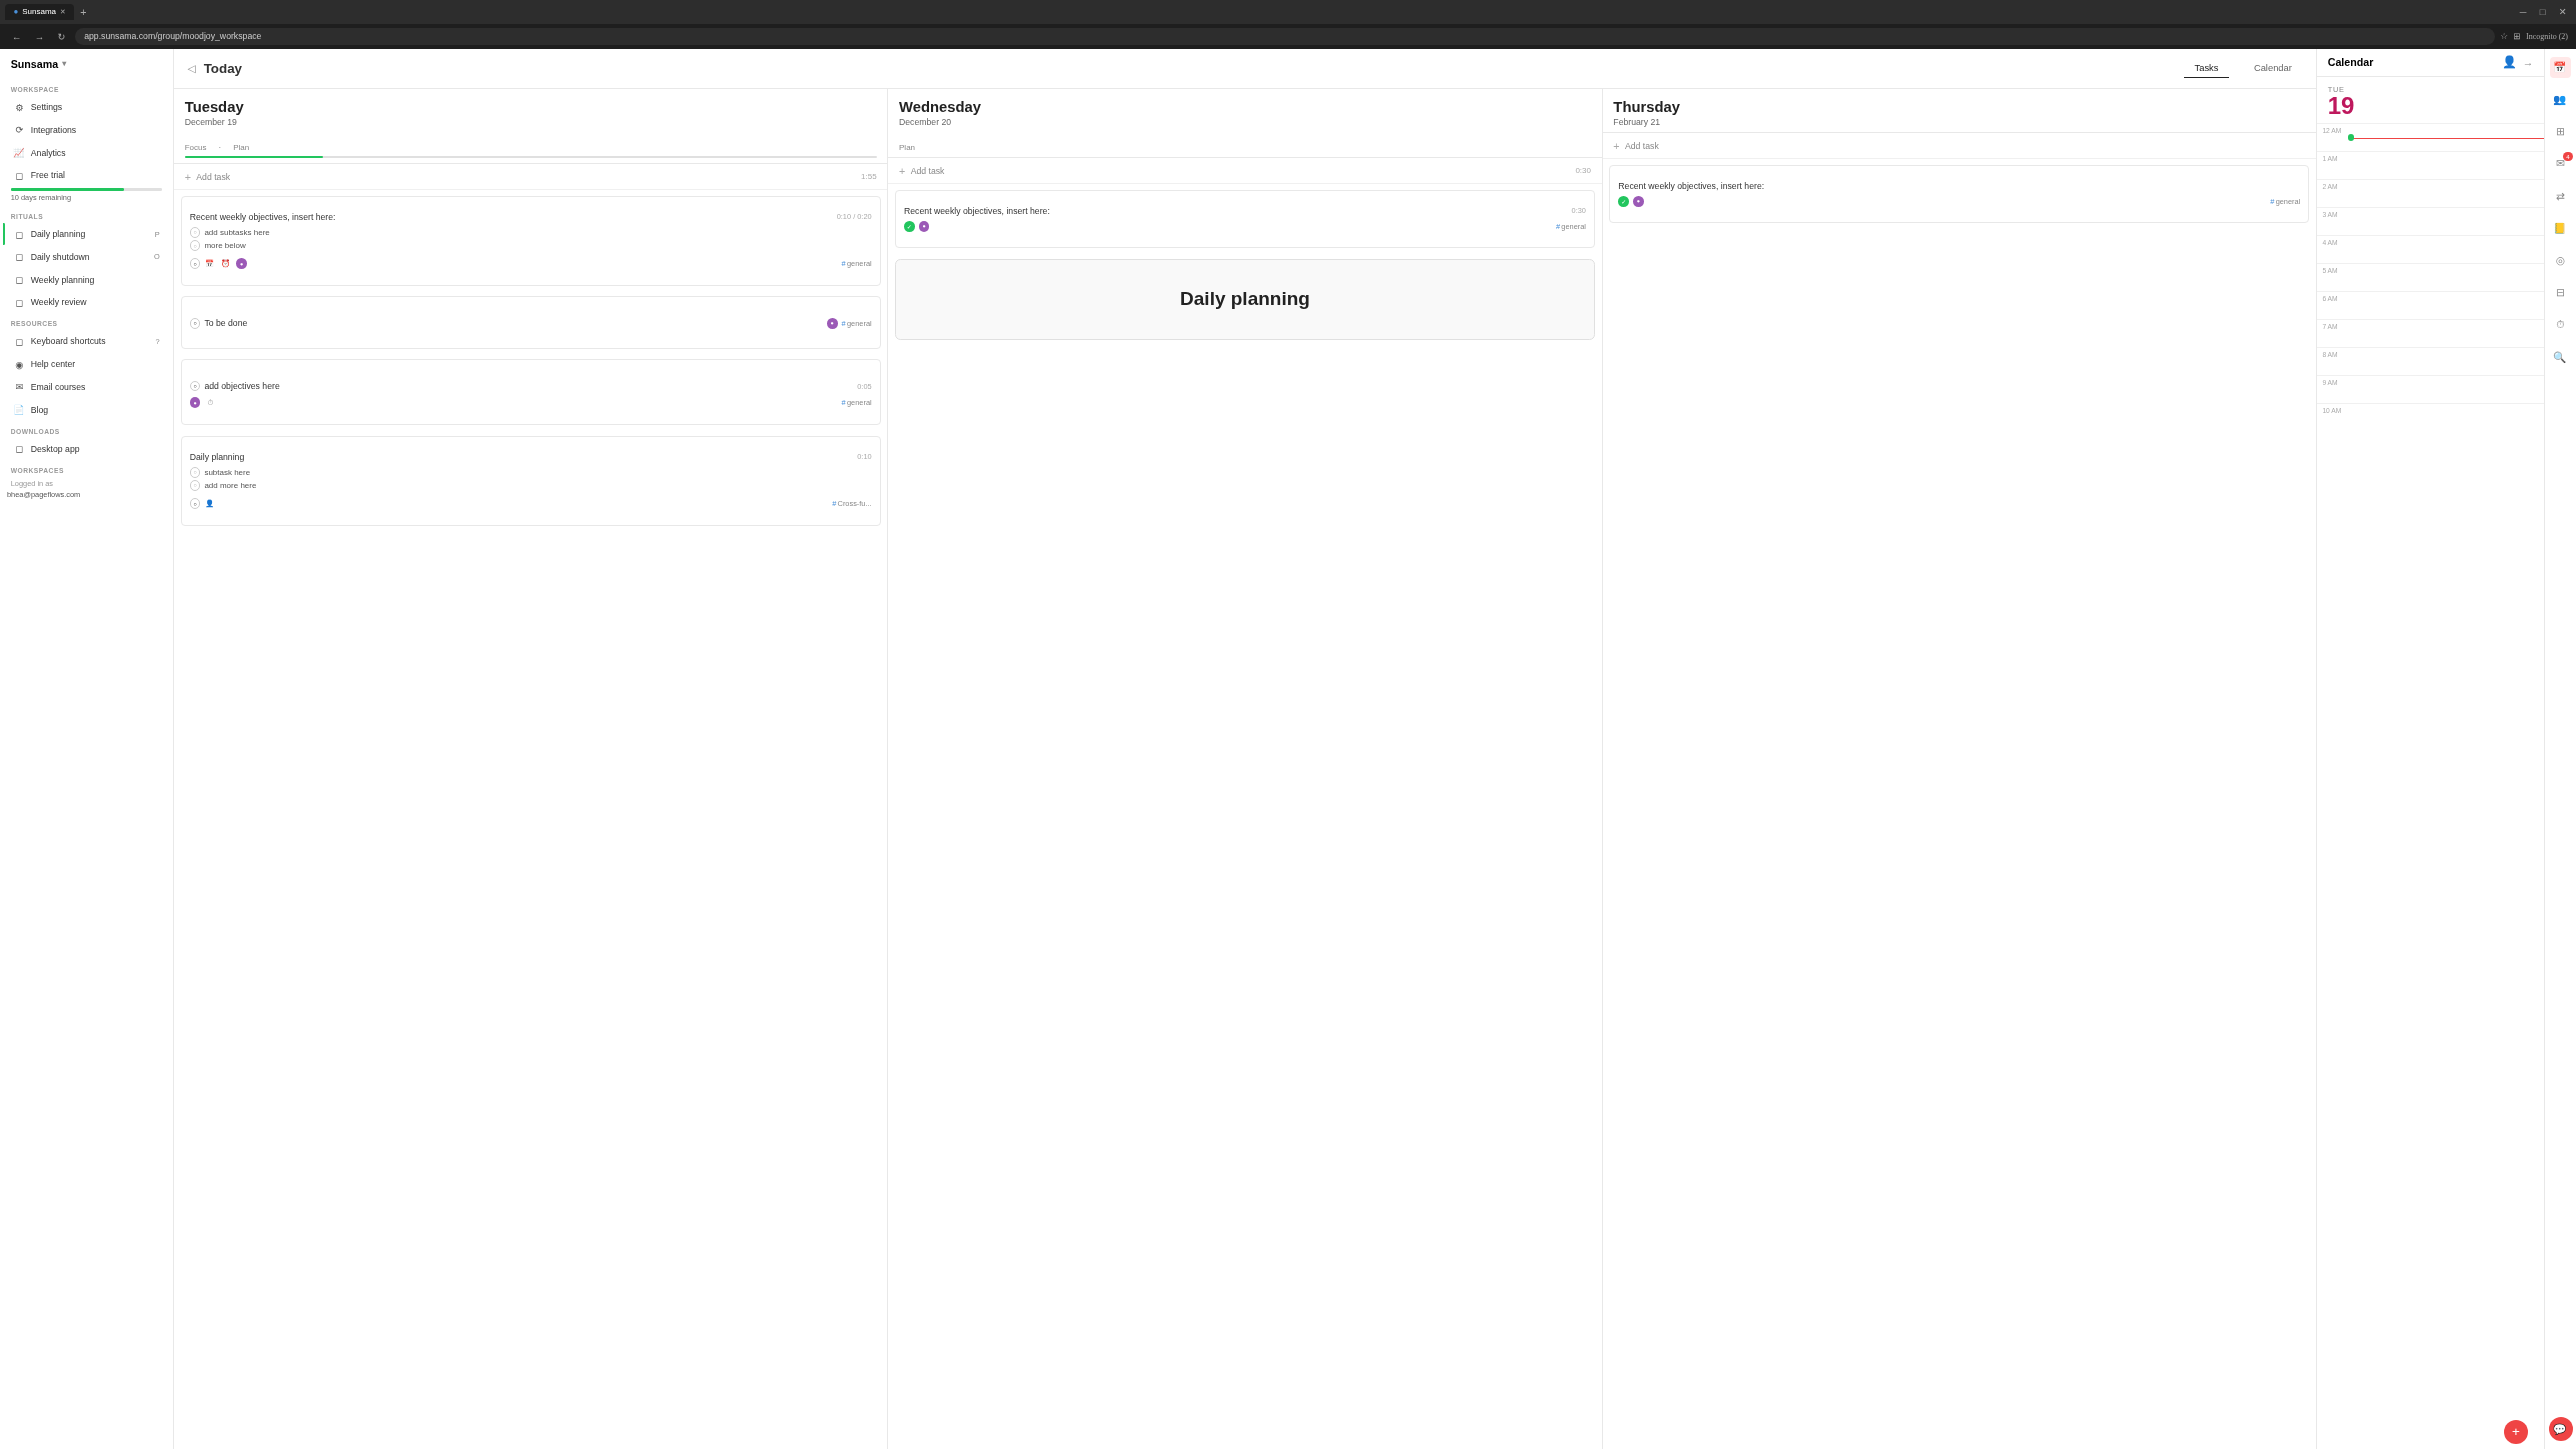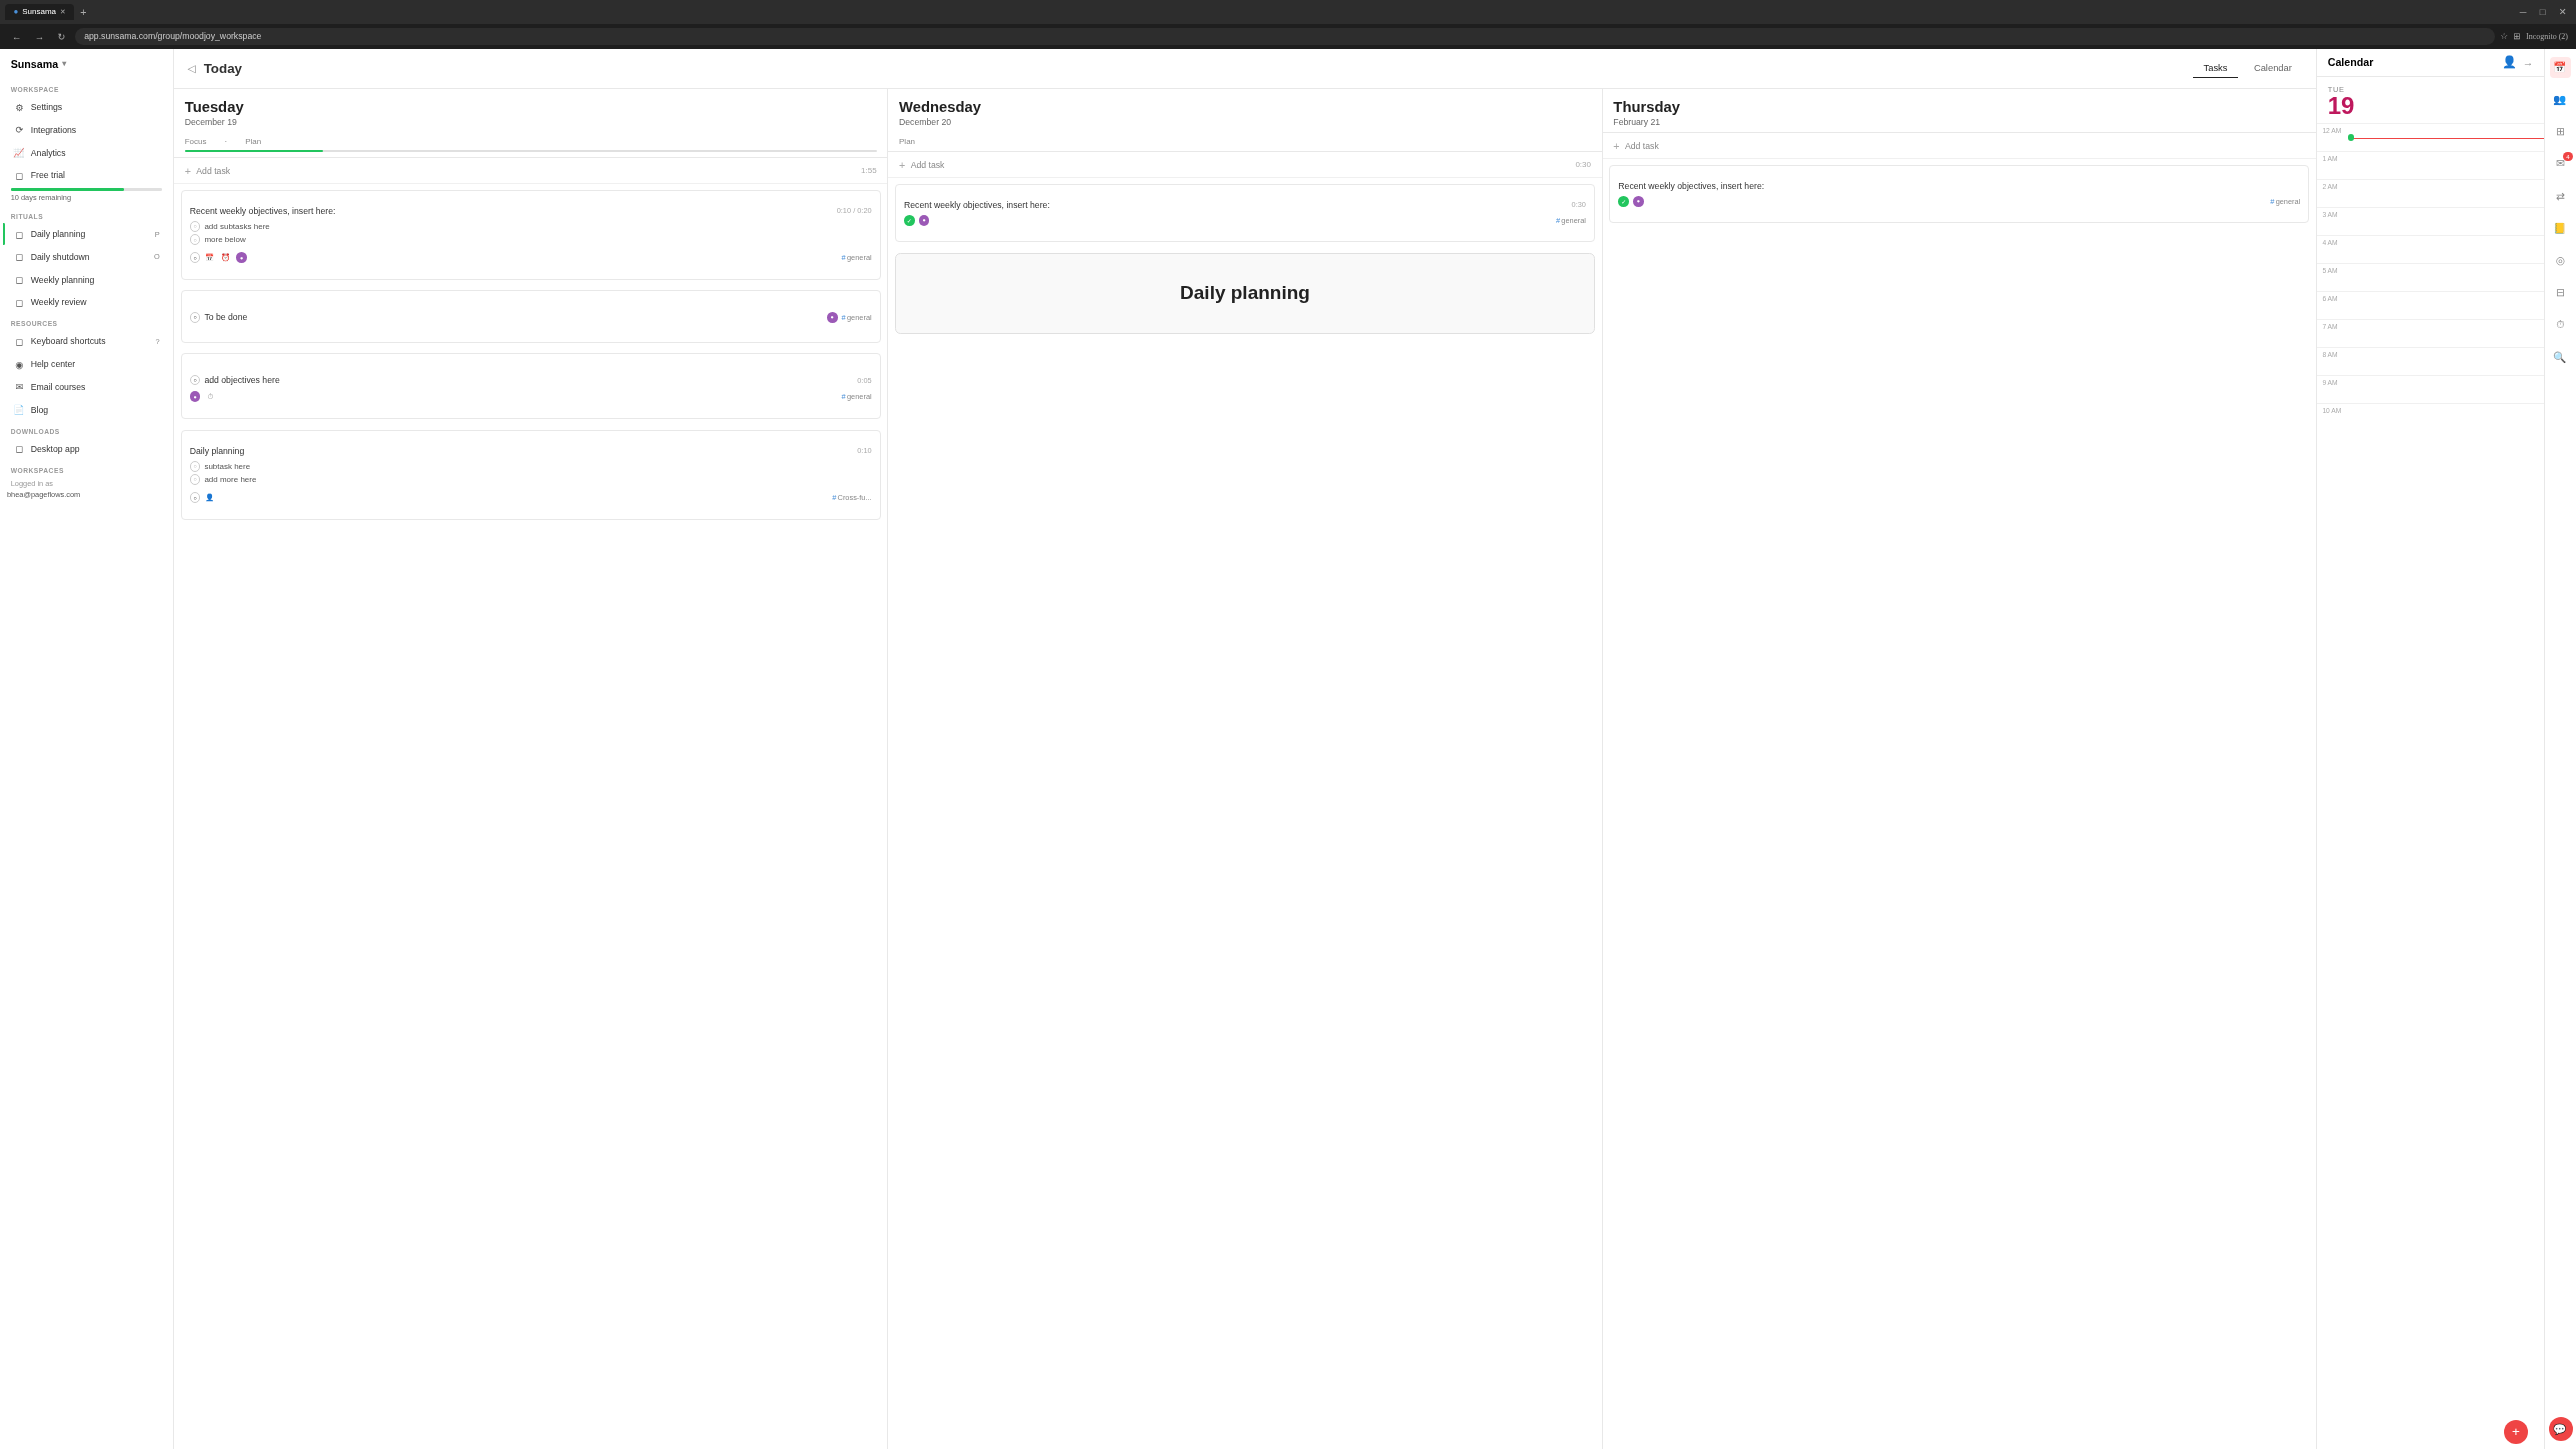--- a/index.html
+++ b/index.html
@@ -36,32 +36,32 @@
     .free-trial-note { font-size: 7.4px; color: #666; padding: 1.3px 10.7px 4px; }
     .active-indicator { width: 2px; background: #22c55e; border-radius: 0 1.3px 1.3px 0; position: absolute; left: 0; top: 0; bottom: 0; }
 
     
     .content { flex: 1; display: flex; flex-direction: column; overflow: hidden; }
 
     
     .topbar { display: flex; align-items: center; padding: 0 13.4px; height: 40px; border-bottom: 0.7px solid #e8e8e8; background: #fff; }
     .topbar-left { display: flex; align-items: center; gap: 8px; }
     .collapse-btn { color: #888; cursor: pointer; font-size: 10.7px; }
-    .topbar-tabs { display: flex; gap: 5px; margin-left: auto; }
+    .topbar-tabs { display: flex; gap: 14px; margin-left: auto; }
     .topbar-tab { padding: 4px 10.7px; font-size: 9.4px; color: #666; cursor: pointer; border-bottom: 1.3px solid transparent; }
     .topbar-tab.active { color: #222; border-bottom-color: #222; font-weight: 500; }
 
     
     .days-area { display: flex; flex: 1; overflow: hidden; }
     .day-col { flex: 1; border-right: 0.7px solid #e8e8e8; display: flex; flex-direction: column; overflow-y: auto; }
     .day-col:last-child { border-right: none; }
     .day-header { padding: 10.7px 10.7px 5.4px; border-bottom: 0.7px solid #e8e8e8; position: sticky; top: 0; background: #fff; z-index: 10; }
     .day-name { font-size: 14.8px; font-weight: 700; color: #222; }
     .day-date { font-size: 8.7px; color: #666; margin-top: 1.3px; }
-    .day-actions { font-size: 8px; color: #888; display: flex; gap: 18px; margin-top: 10px; }
+    .day-actions { font-size: 8px; color: #888; display: flex; gap: 12px; margin-top: 16px; }
     .day-actions span { cursor: pointer; }
     .day-progress { height: 2px; background: #e0e0e0; margin-top: 4px; border-radius: 1.3px; }
     .day-progress-fill { height: 100%; background: #22c55e; border-radius: 1.3px; width: 20%; }
 
     .add-task-row { display: flex; align-items: center; gap: 5.4px; padding: 6.7px 10.7px; border-bottom: 0.7px solid #f0f0f0; color: #888; font-size: 8.7px; cursor: pointer; }
     .add-task-time { margin-left: auto; font-size: 8px; color: #aaa; }
 
     .task-card { margin: 5.4px 6.7px; background: #fff; border: 0.7px solid #e8e8e8; border-radius: 4px; padding: 15px 8px; }
     .task-card-header { display: flex; align-items: flex-start; justify-content: space-between; gap: 5.4px; margin-bottom: 4px; }
     .task-title { font-size: 8.7px; color: #333; font-weight: 500; flex: 1; }

